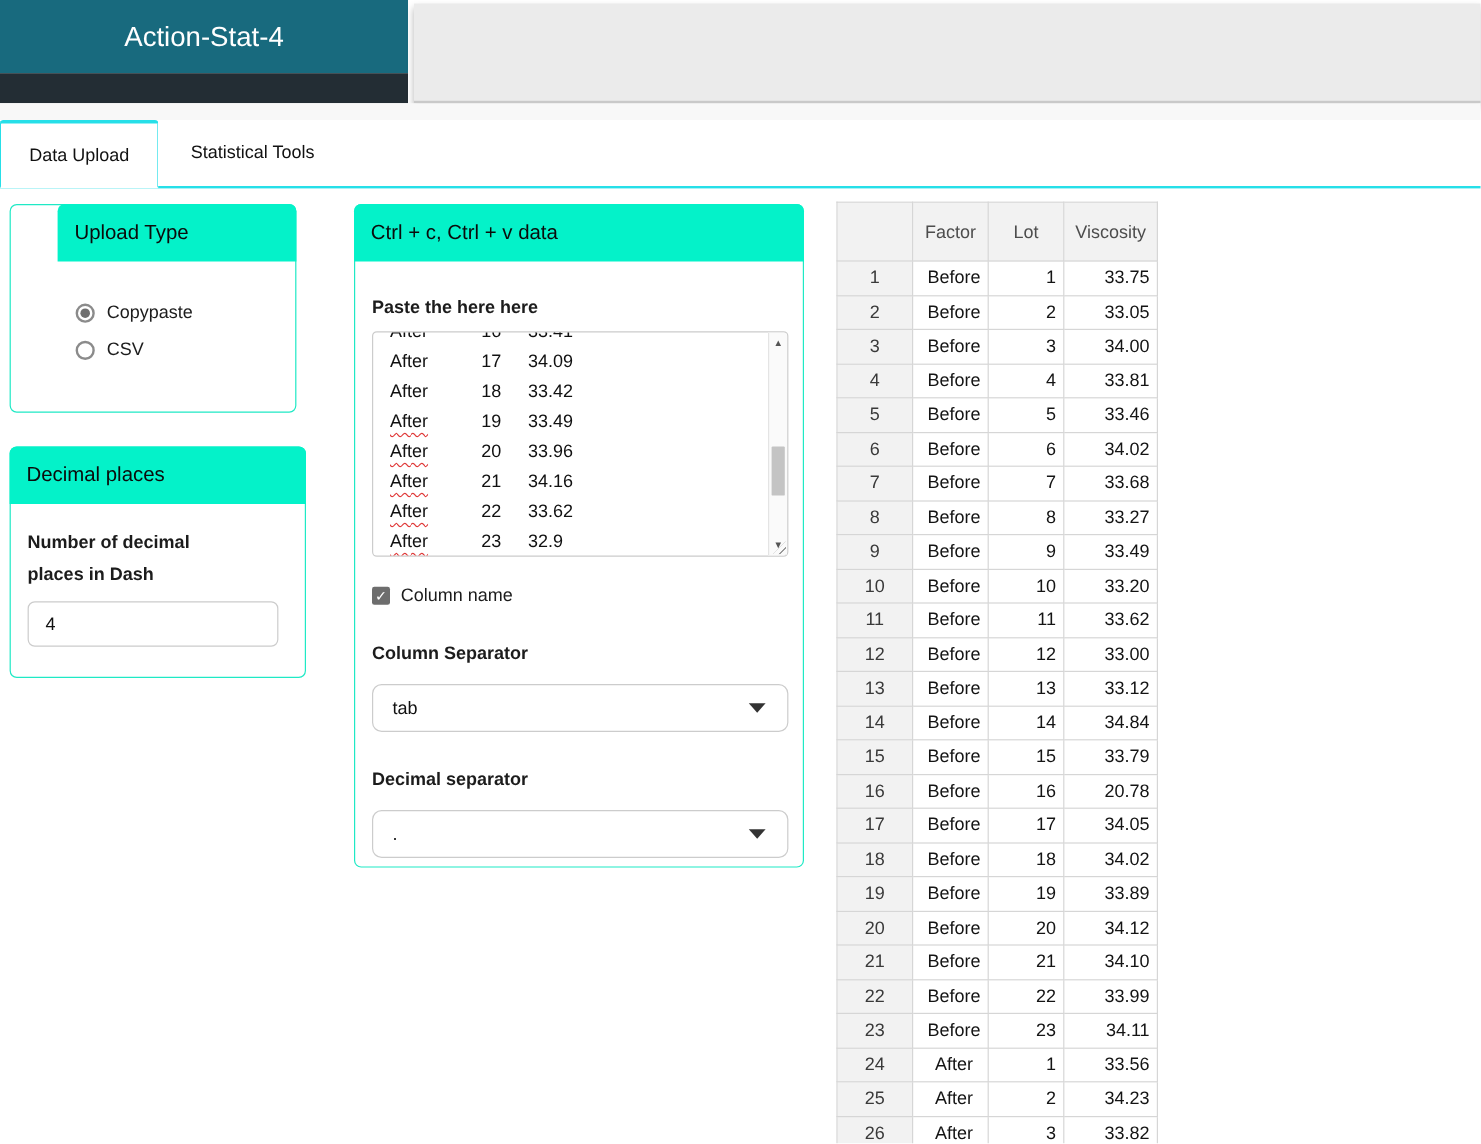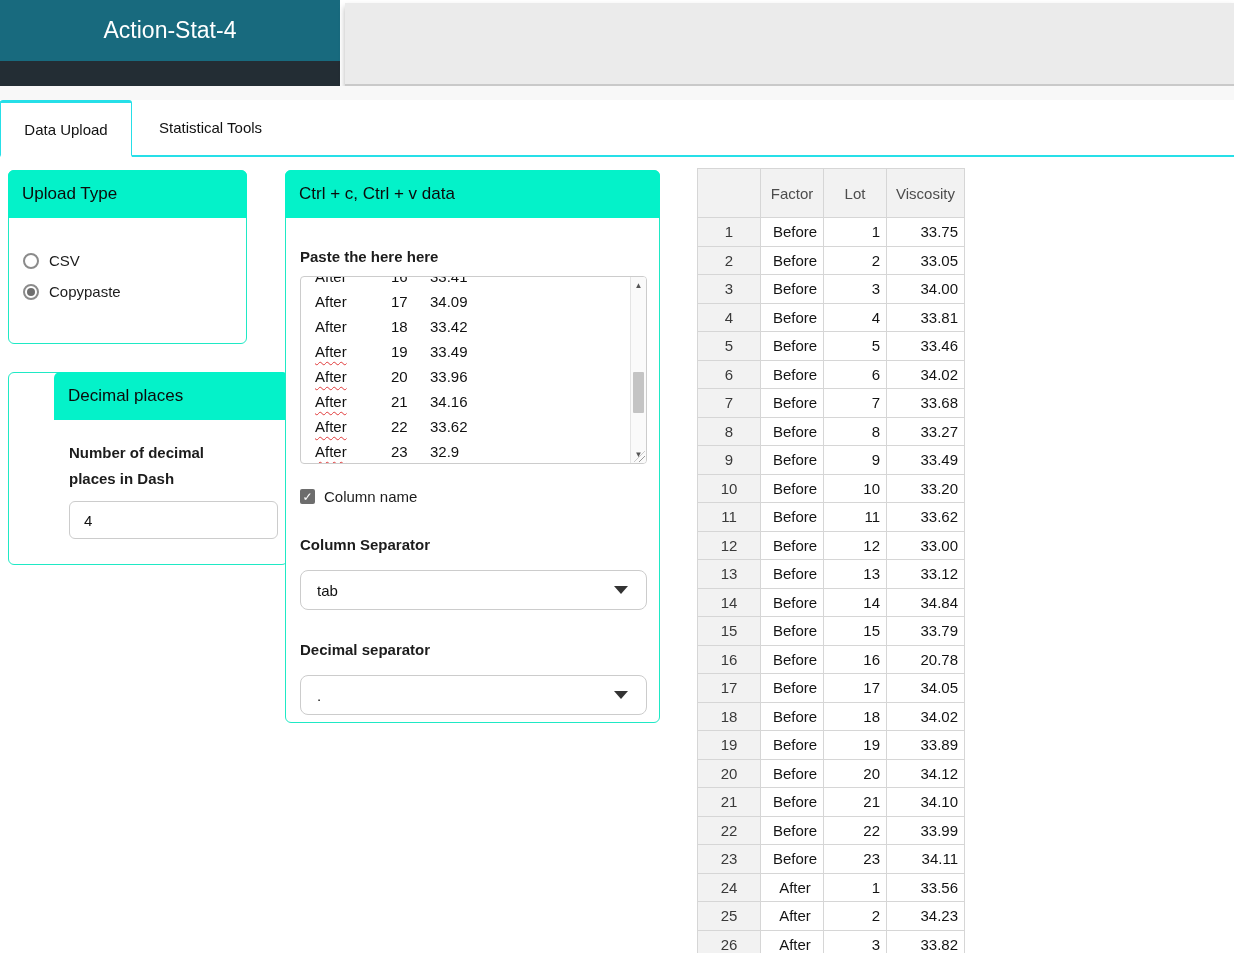--- a/index.html
+++ b/index.html
@@ -30,23 +30,23 @@
     cursor:pointer;padding:0 27px;}
   .tab.active{width:132px;padding:16px;border:1px solid var(--tab-cyan);
     border-top:3px solid var(--tab-cyan);border-bottom:2px solid #fff;margin-bottom:-2px;
     border-radius:3px 3px 0 0;}
 
   
   .card{position:absolute;border:1px solid var(--card-border);border-radius:6px;background:#fff;}
   .card-header{background:var(--card-cyan);border-radius:6px 6px 0 0;height:48px;
     display:flex;align-items:center;padding:0 14px;font-size:17px;color:#0b0b0b;
     margin:-1px -1px 0 -1px;}
-  #card-upload{left:8px;top:170px;width:239px;height:174px;}
-  #card-decimal{left:8px;top:372px;width:280px;height:193px;padding-left:46px;}
-  #card-paste{left:285px;top:170px;width:375px;height:553px;}
+  #card-upload{left:8px;top:170px;width:239px;height:174px;padding-left:40px;}
+  #card-decimal{left:8px;top:372px;width:247px;height:193px;}
+  #card-paste{left:295px;top:170px;width:375px;height:553px;}
 
   
   .radio-group{padding:27px 14px 0 14px;}
   .radio-row{display:flex;align-items:center;gap:10px;height:31px;cursor:pointer;}
   .radio{width:16px;height:16px;border-radius:50%;border:2px solid #8b8b8b;background:#fff;
     position:relative;flex:0 0 auto;}
   .radio.checked::after{content:'';position:absolute;inset:2px;border-radius:50%;background:#6f6f6f;}
   .radio-label{font-size:15px;color:#1c1c1c;}
 
   
@@ -119,26 +119,26 @@
       <div class="tab active">Data Upload</div>
       <div class="tab">Statistical Tools</div>
     </div>
 
   <div class="card" id="card-upload">
     <div class="card-header">
       <span>Upload Type</span>
     </div>
     <div class="radio-group">
         <div class="radio-row">
+          <span class="radio checked"></span>
+          <span class="radio-label">Copypaste</span>
+        </div>
+        <div class="radio-row">
           <span class="radio"></span>
           <span class="radio-label">CSV</span>
-        </div>
-        <div class="radio-row">
-          <span class="radio checked"></span>
-          <span class="radio-label">Copypaste</span>
         </div>
       </div>
   </div>
 
   <div class="card" id="card-decimal">
     <div class="card-header">
       <span>Decimal places</span>
     </div>
     <div class="card-body">
       <div class="bold-label decimal-label">Number of decimal places in Dash</div>

